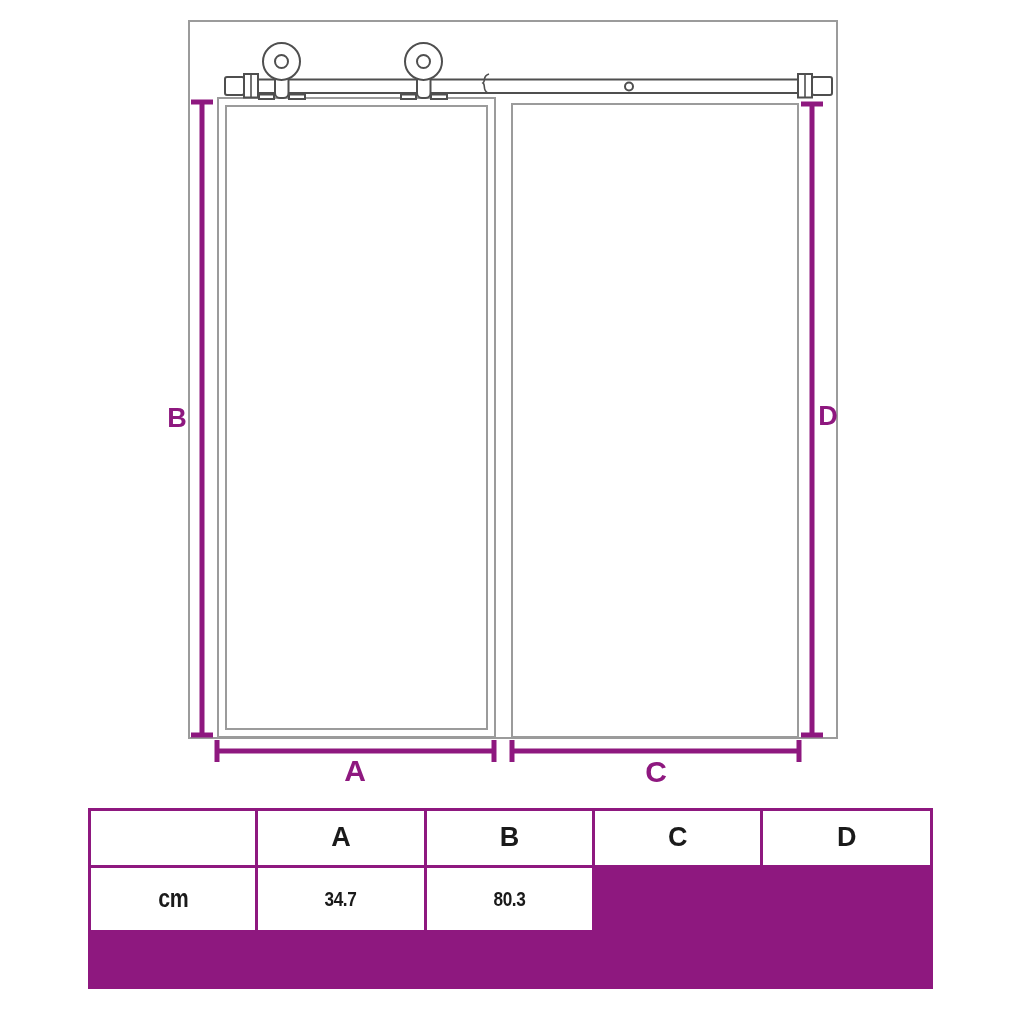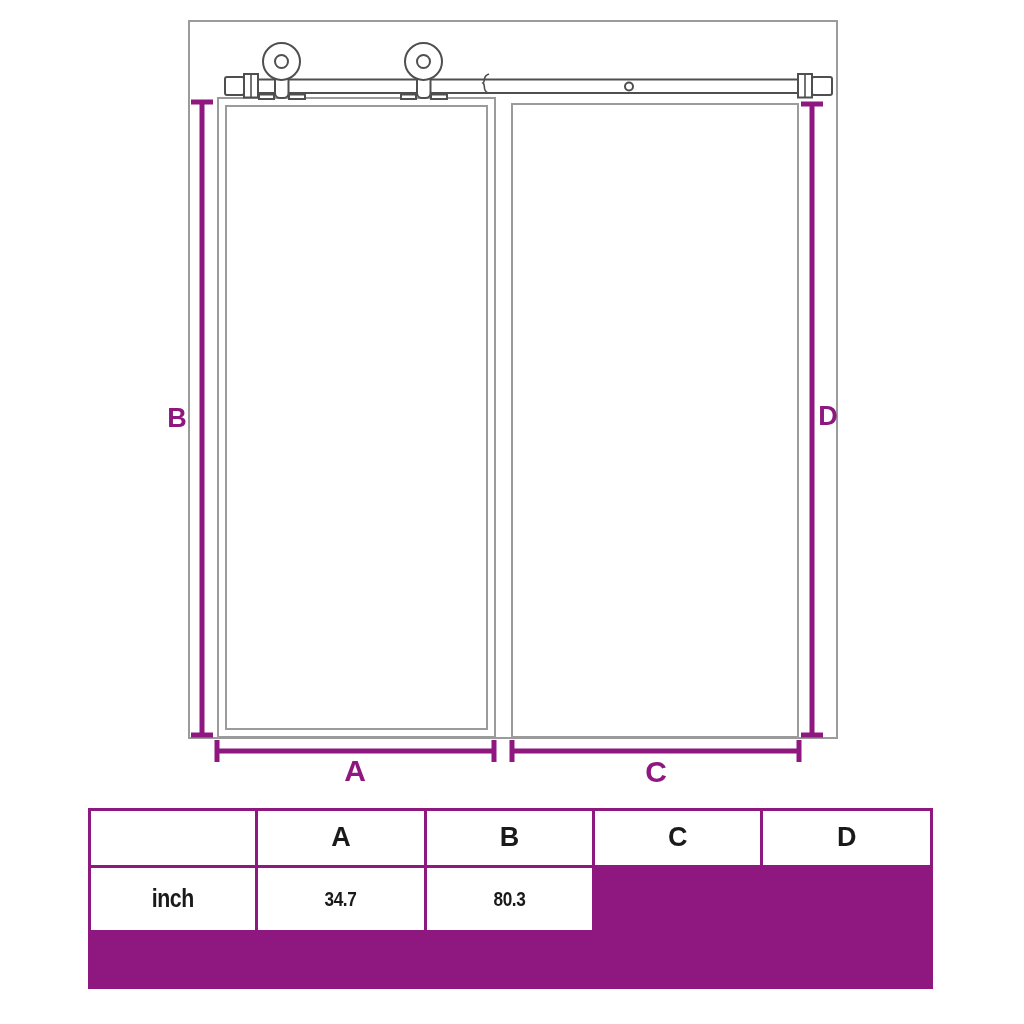--- a/index.html
+++ b/index.html
@@ -133,24 +133,24 @@
     <div class="cell head">
       <span>B</span>
     </div>
     <div class="cell head">
       <span>C</span>
     </div>
     <div class="cell head">
       <span>D</span>
     </div>
 
+    <div class="cell rowlabel">
+      <span class="condensed">cm</span>
+    </div>
 
-    <div class="cell rowlabel">
-      <span class="condensed">inch</span>
-    </div>
     <div class="cell val">
       <span class="condensed">34.7</span>
     </div>
     <div class="cell val">
       <span class="condensed">80.3</span>
     </div>
   </div>
 </div>
 
 </body></html>

